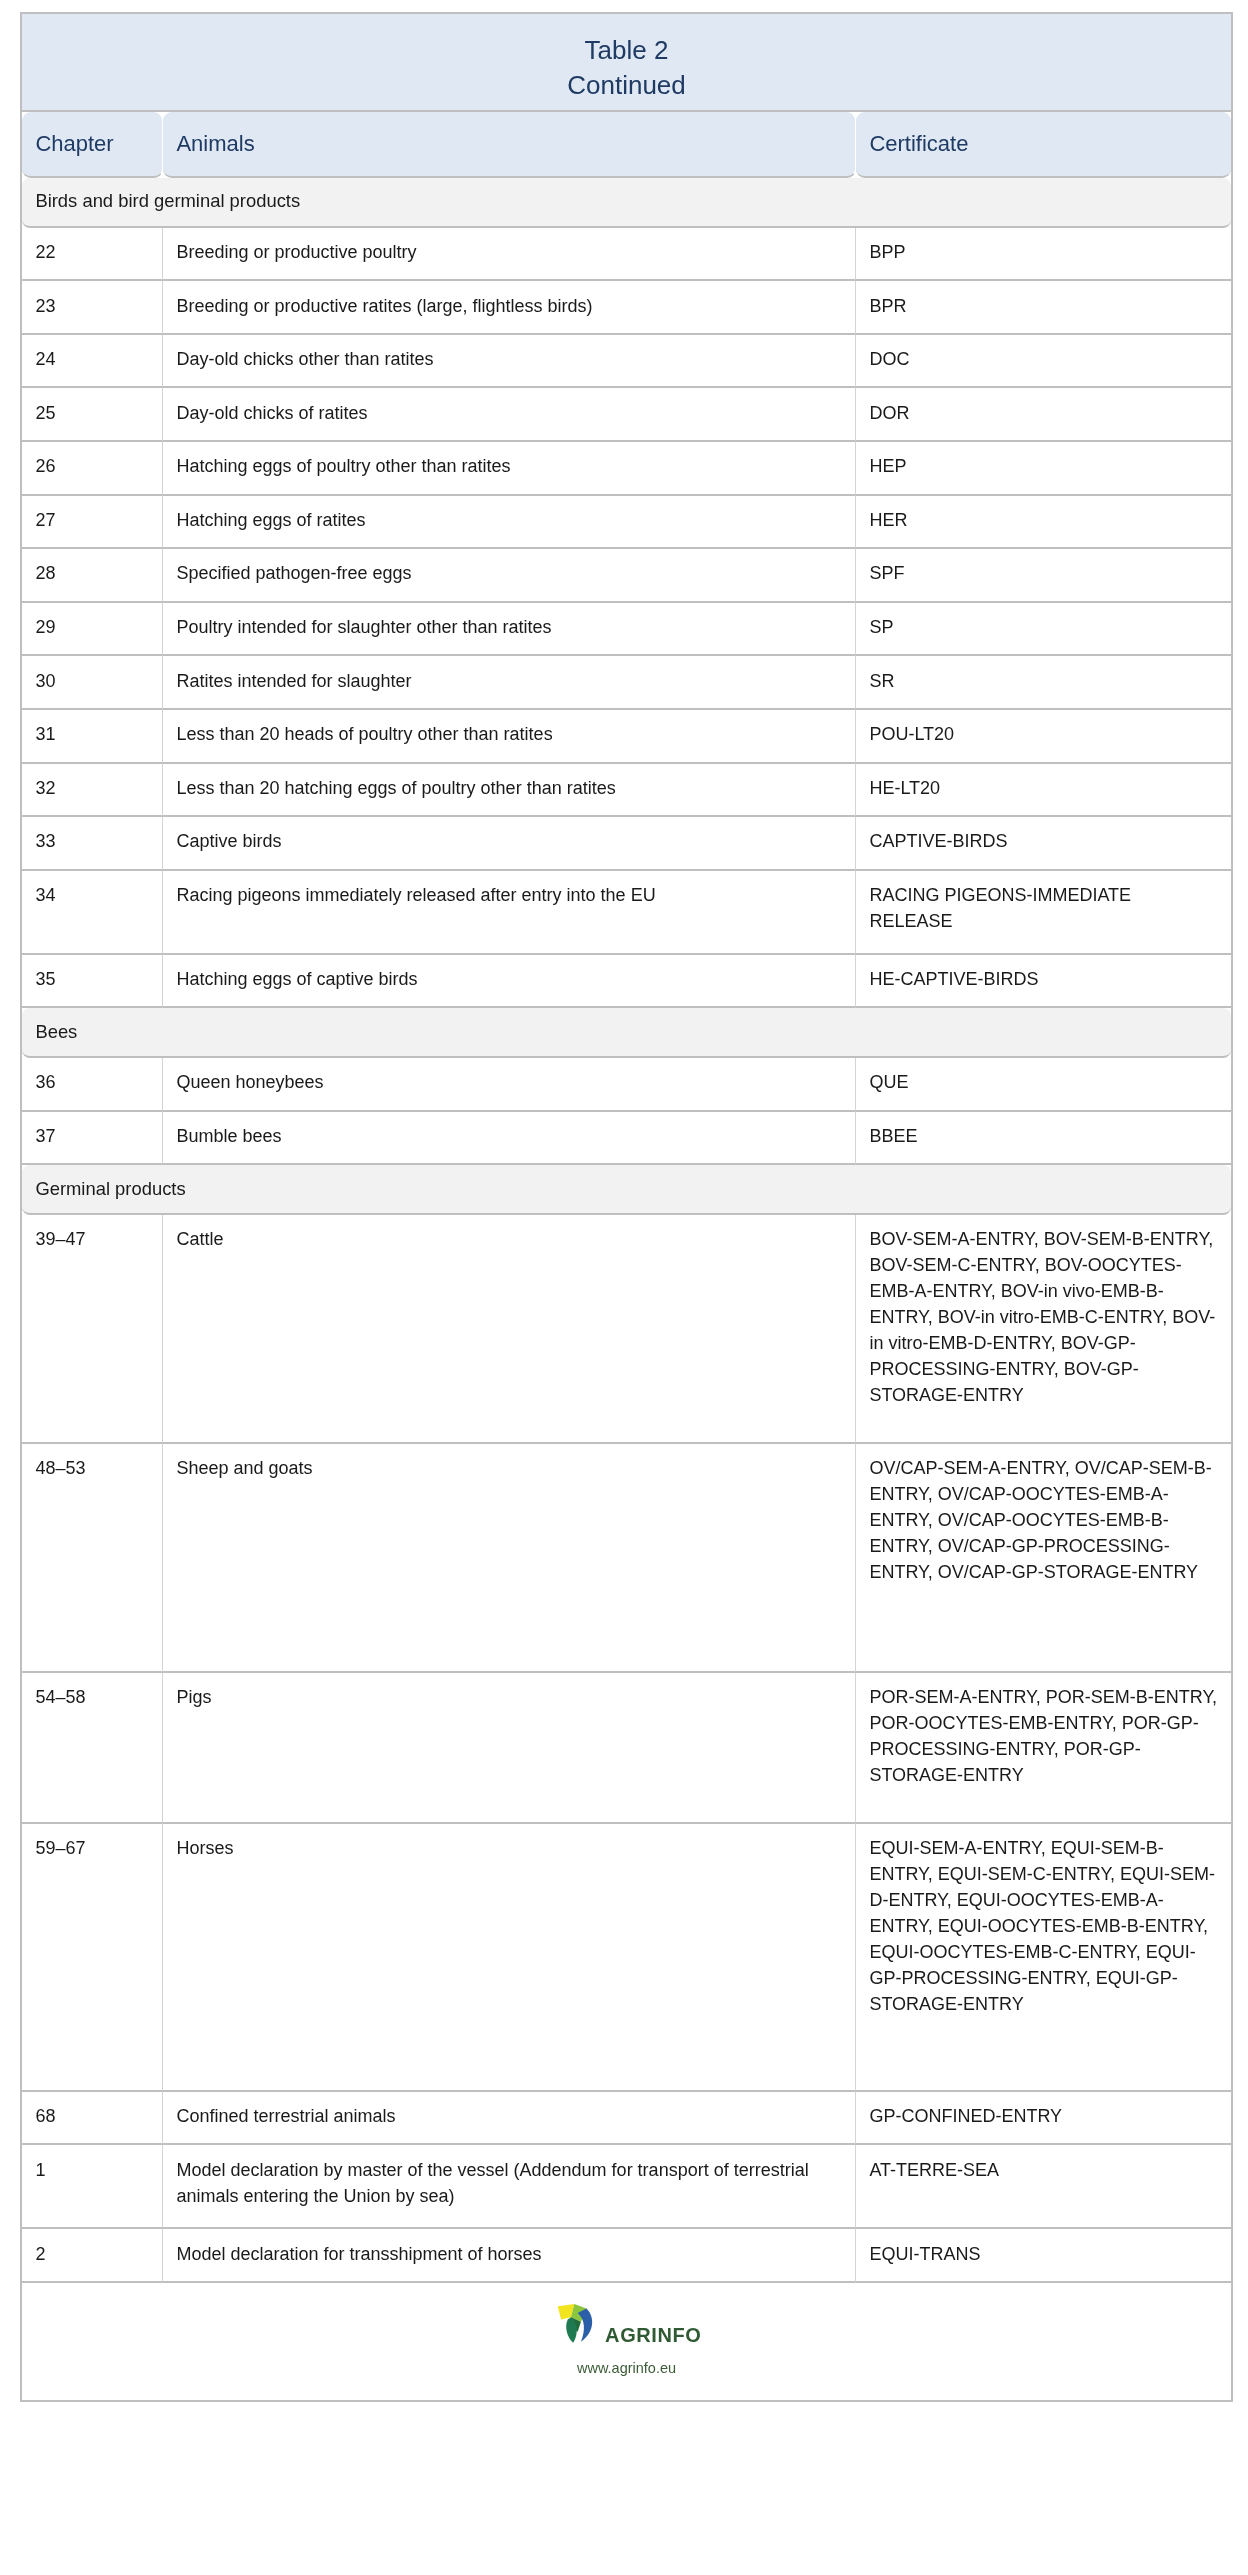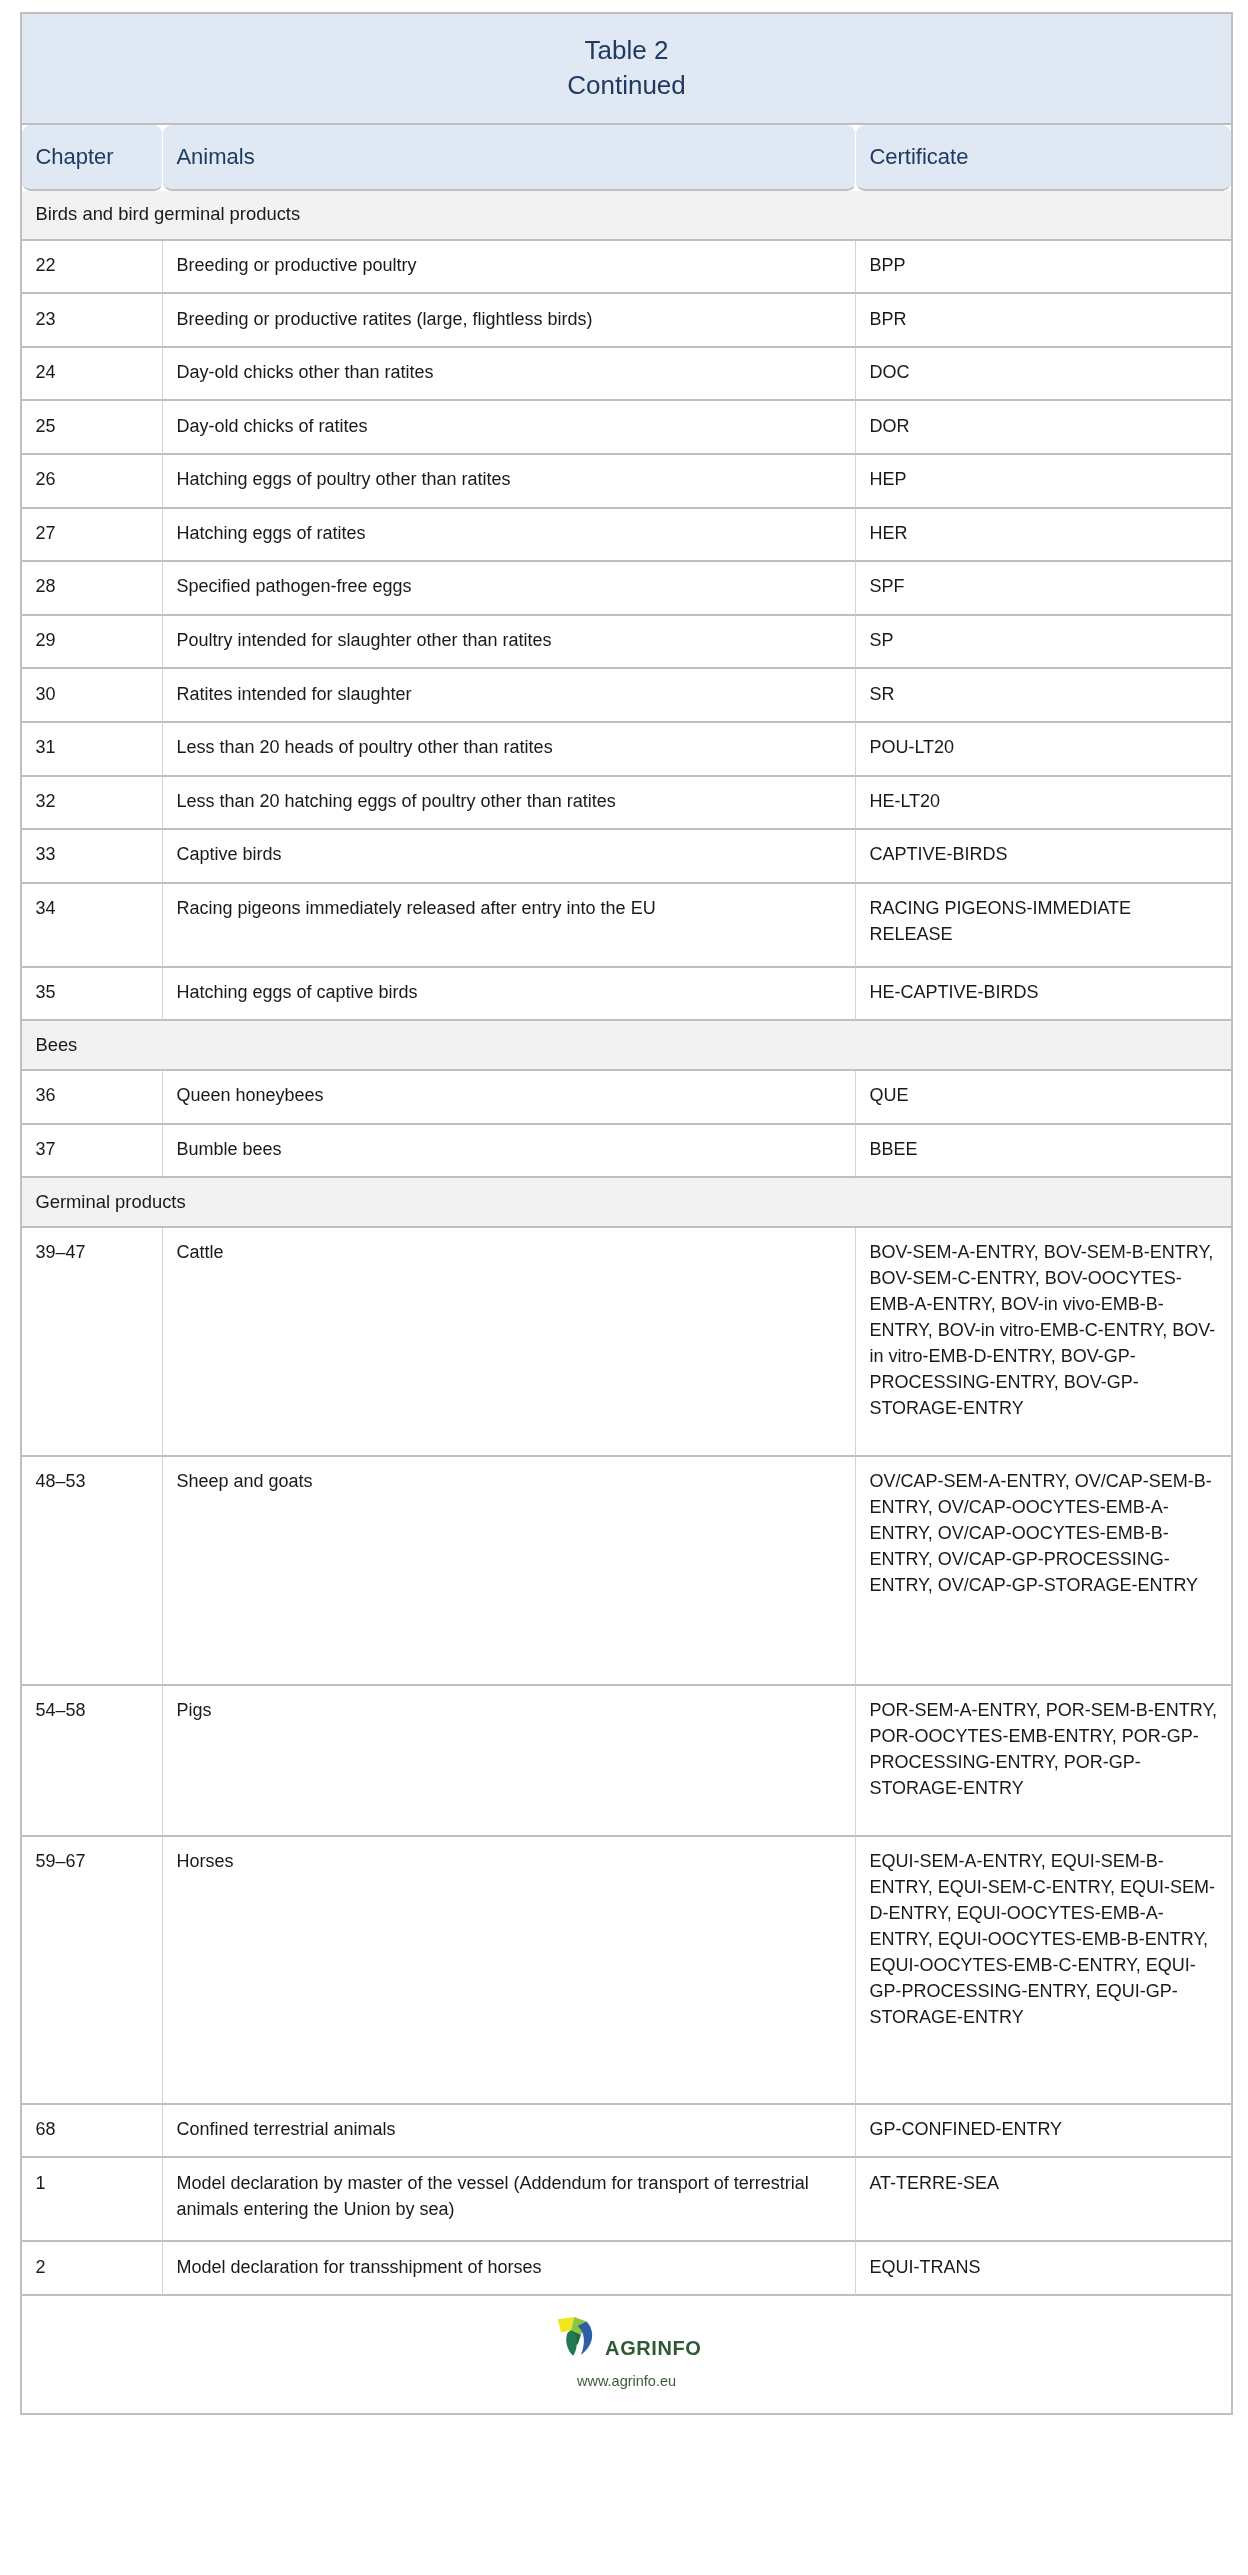--- a/index.html
+++ b/index.html
@@ -35,21 +35,21 @@
   col.c-cert    { width: 375px; }
 
   
   .title-cell {
     background: #dfe8f3;
     color: #1f3a63;
     text-align: center;
     font-size: 26px;
     line-height: 1.32;
     font-weight: 400;
-    padding: 19px 11px 21px 11px;
+    padding: 19px 11px 8px 11px;
     border-bottom: 2.8px solid #bfbfbf;
   }
   .title-line { display: block; }
 
   
   .colhead th {
     background: #dfe8f3;
     color: #1f3a63;
     font-size: 22px;
     font-weight: 400;
@@ -64,20 +64,21 @@
 
   
   .section-row td {
     background: #f2f2f2;
     color: #1a1a1a;
     font-size: 18.4px;
     font-weight: 400;
     text-align: left;
     padding: 12.3px 13.4px 13.4px 13.4px;
     border-bottom: 2.8px solid #bfbfbf;
+    border-radius: 8px;
   }
 
   .annex-row td {
     background: #d9d9d9;
     color: #1a1a1a;
     font-size: 18.4px;
     font-weight: 400;
     text-align: left;
     padding: 15.6px 13.4px 16.7px 13.4px;
     border-bottom: 2.8px solid #bfbfbf;

